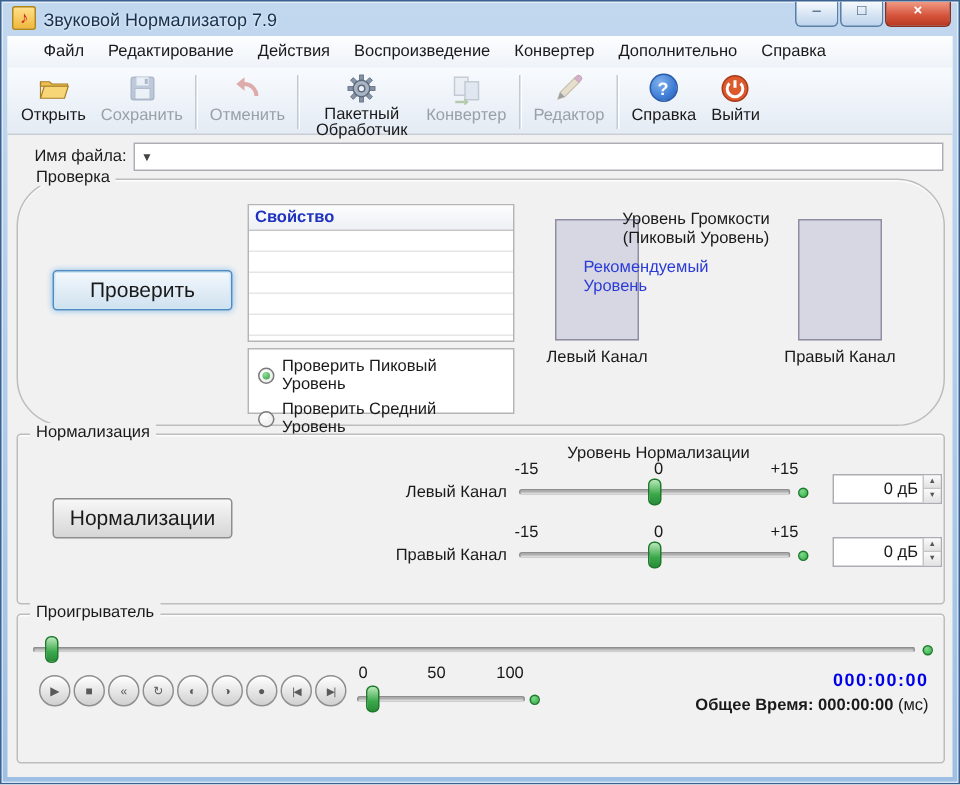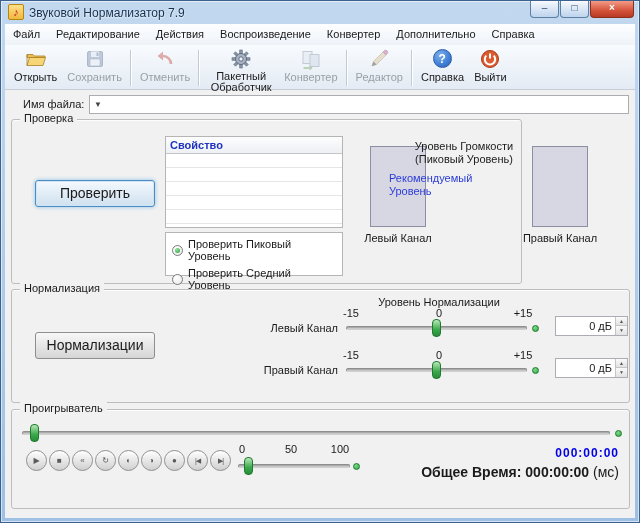--- a/index.html
+++ b/index.html
@@ -41,21 +41,21 @@
 
   
   .main {
     position: absolute; left: 4px; top: 23px; right: 4px; bottom: 4px;
     background: #f1f1f1;
   }
 
   .menubar {
     position: absolute; top: 0; left: 0; right: 0; height: 21px;
     background: linear-gradient(#fdfeff, #eef3f9);
-    display: flex; align-items: center; padding-left: 0; text-align: right;
+    display: flex; align-items: center; padding-left: 16px; text-align: right;
   }
   .menu-item { padding: 0 8px; line-height: 21px; color: #1a1a1a; cursor: default; }
 
   .toolbar {
     position: absolute; top: 21px; left: 0; right: 0; height: 45px;
     background: linear-gradient(#f8fbfe, #e4ebf4);
     border-bottom: 1px solid #c6cdd6;
     display: flex; align-items: flex-start; padding: 2px 2px 0 4px;
   }
   .tbtn {
@@ -177,21 +177,21 @@
     width: 21px; height: 21px; border-radius: 50%; border: 1px solid #8f8f8f;
     background: linear-gradient(#fefefe, #d0d0d0); box-shadow: inset 0 1px 0 #fff;
     display: flex; align-items: center; justify-content: center;
     font-size: 8px; color: #5a5a5a; cursor: pointer;
   }
   .pbtn .tiny { font-size: 7px; letter-spacing: -1px; }
   .time-current {
     position: absolute; text-align: right; color: #0000e8; font-weight: bold;
     font-size: 12px; letter-spacing: 1px;
   }
-  .time-total { position: absolute; text-align: right; font-size: 14px; color: #1a1a1a; }
+  .time-total { position: absolute; text-align: right; font-size: 11px; color: #1a1a1a; }
   .time-total .tt-label, .time-total .tt-value { font-weight: bold; }
 </style>
 </head>
 <body>
 
 <div class="window">
 
   <div class="titlebar">
     <span class="app-icon">♪</span>
     <span class="title-text">Звуковой Нормализатор 7.9</span>
@@ -316,21 +316,21 @@
       </div>
 
     </div>
 
     <span class="file-label">Имя файла:</span>
     <div class="combo">
       <span class="arrow">▼</span>
       <span class="combo-value"></span>
     </div>
 
-    <div class="group" style="left:6px; top:95px; width:511px; height:165px;">
+    <div class="group" style="left:6px; top:95px; width:619px; height:165px;border-radius:32px;">
       <span class="group-title">Проверка</span>
 
       <div class="btn primary" style="left:23px; top:60px; width:120px;">Проверить</div>
 
       <div class="prop-table" style="left:153px; top:16px; width:178px; height:92px;">
         <div class="pt-header">Свойство</div>
         <div class="pt-row"></div>
         <div class="pt-row"></div>
         <div class="pt-row"></div>
         <div class="pt-row"></div>

